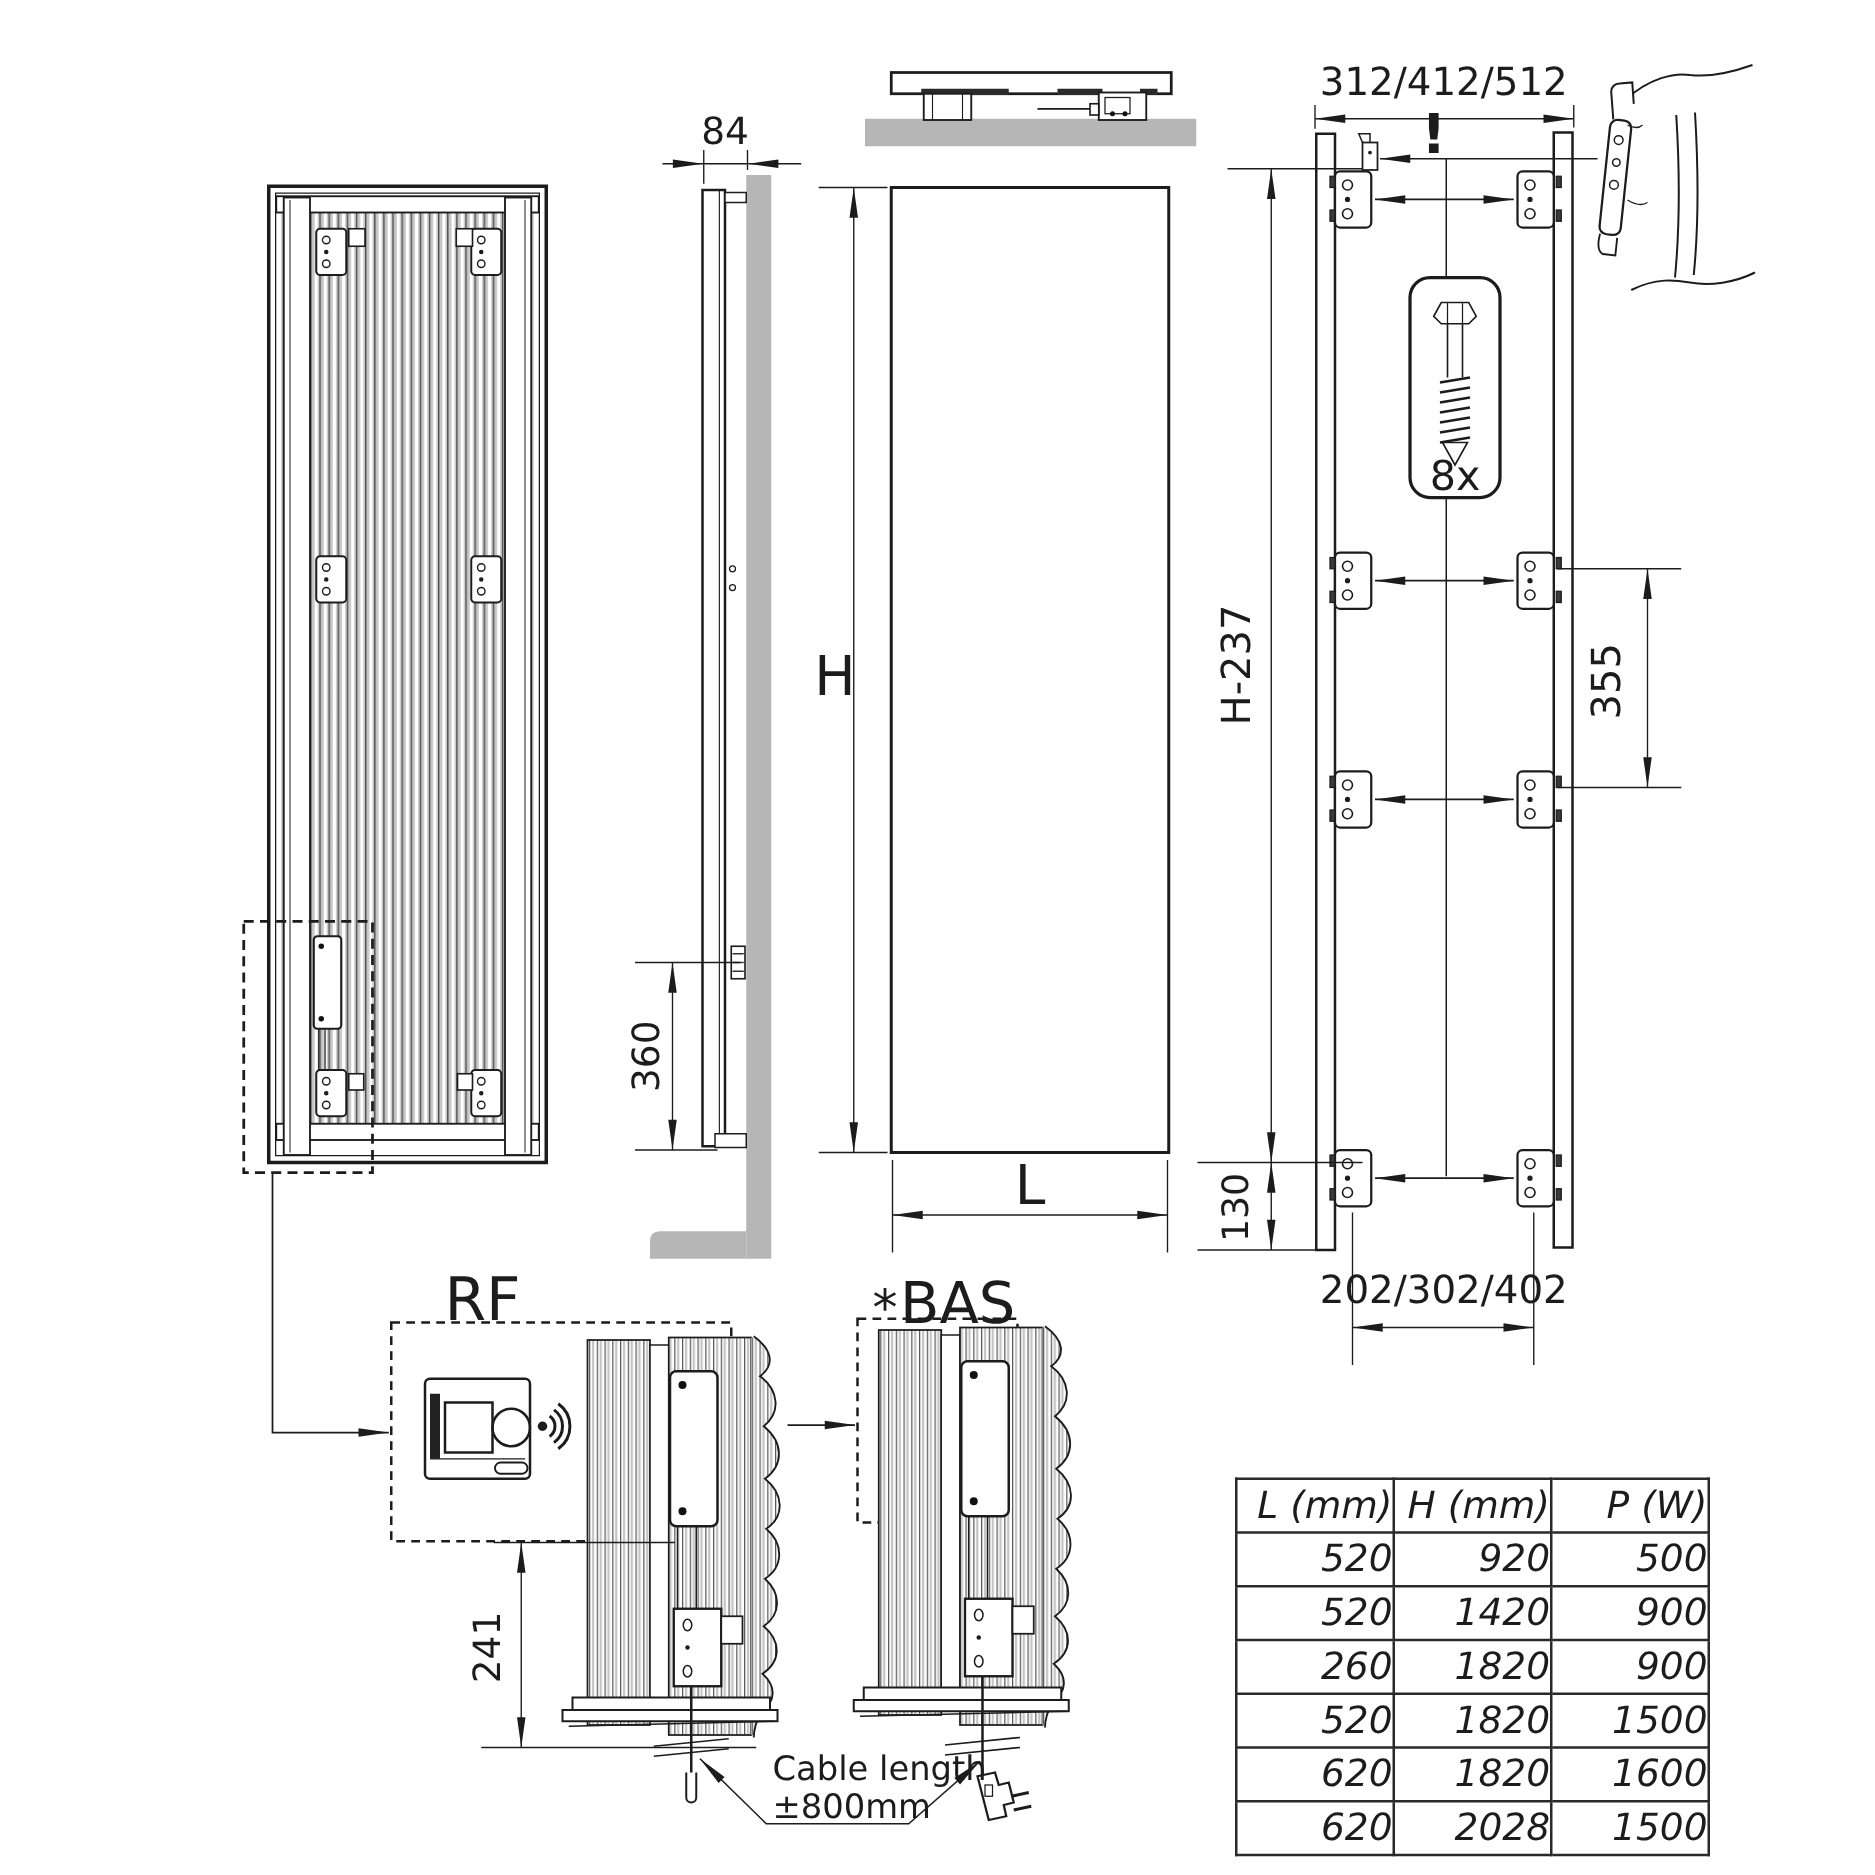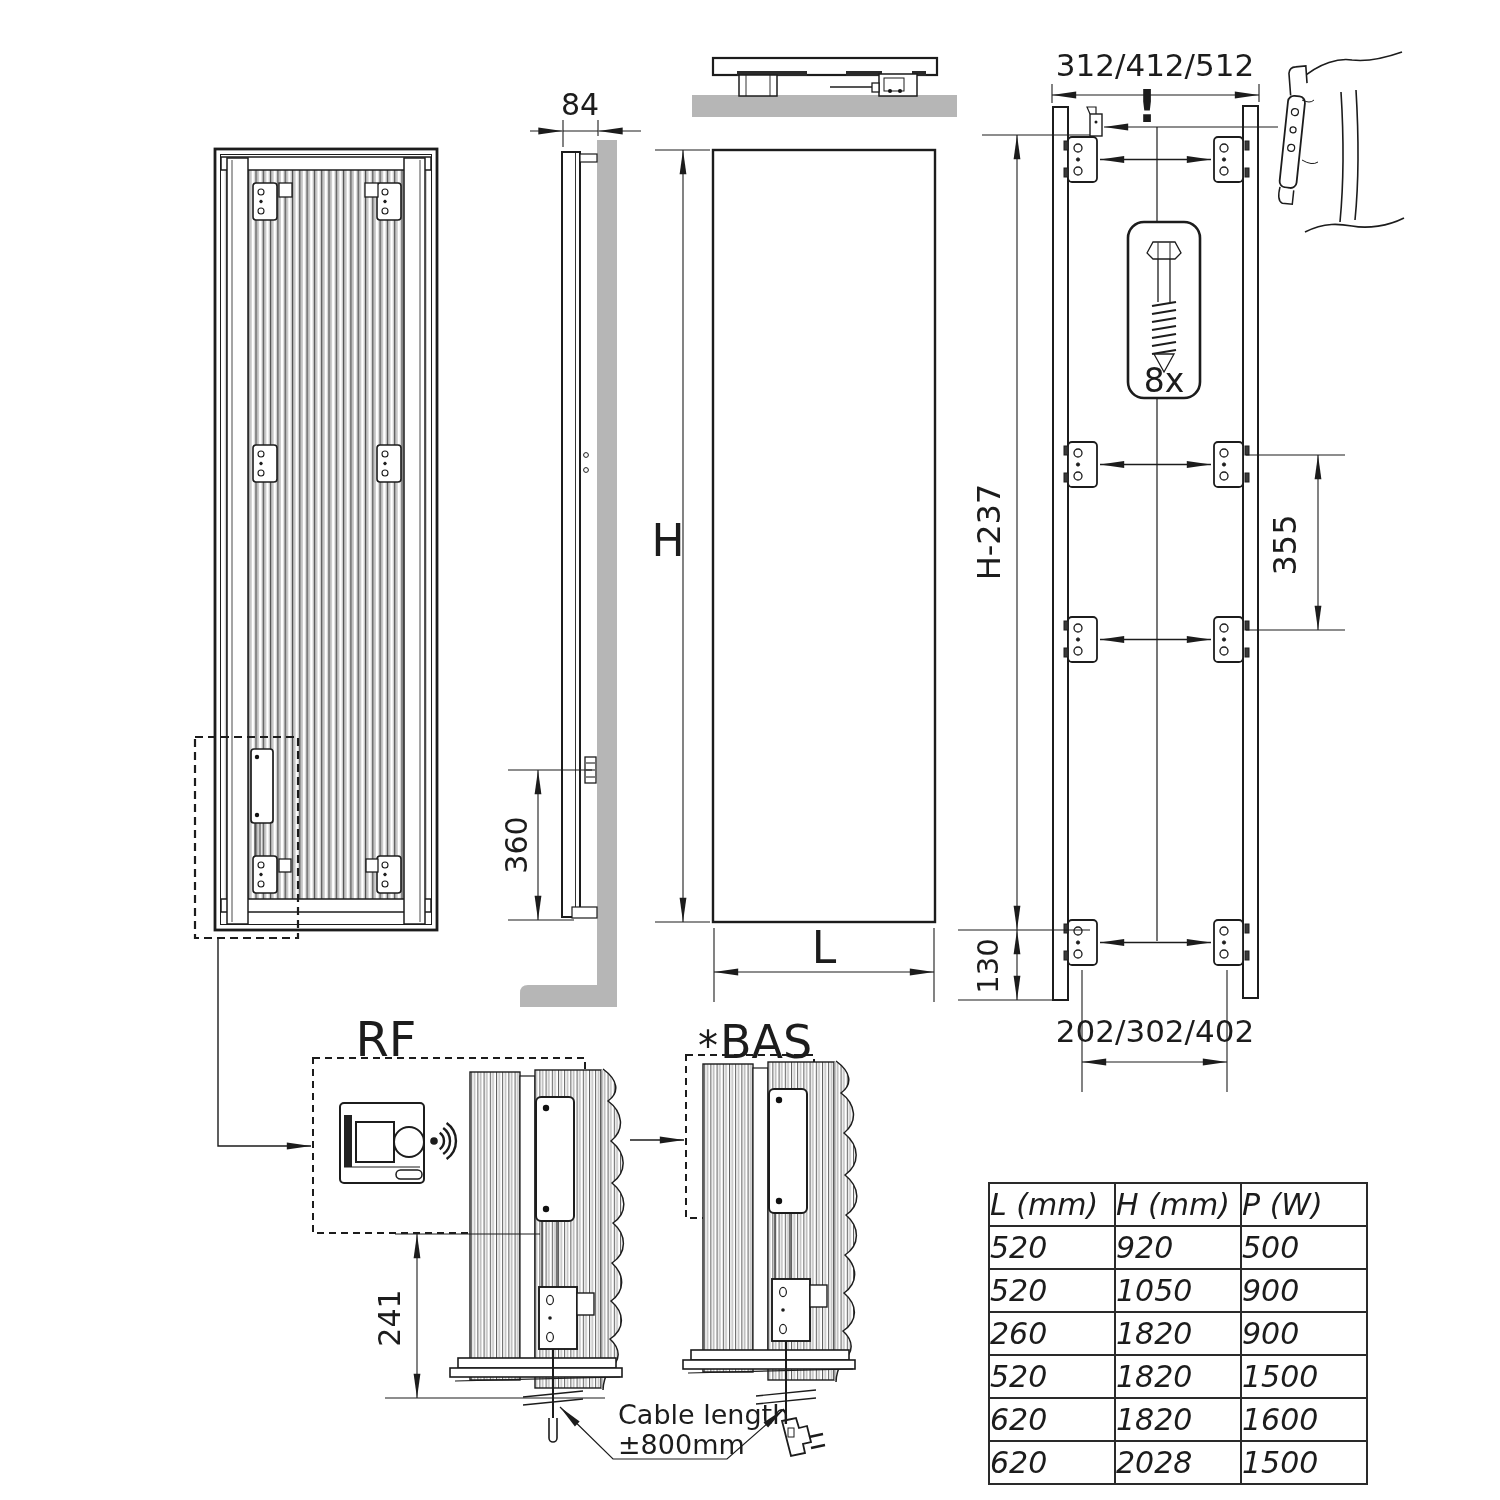--- a/index.html
+++ b/index.html
@@ -4,21 +4,21 @@
 <style>
   html,body{margin:0;padding:0;background:#ffffff;}
   .canvas{position:relative;width:1500px;height:1500px;background:#ffffff;overflow:hidden;
           font-family:"DejaVu Sans",sans-serif;color:#1c1c1c;}
   .drawing{position:absolute;left:0;top:0;}
   .lbl{font-family:"DejaVu Sans",sans-serif;fill:#1c1c1c;}
   .spec-table{position:absolute;left:988px;top:1182px;}
   .spec-table table{border-collapse:collapse;font-family:"DejaVu Sans",sans-serif;
        font-style:italic;font-size:30px;color:#1c1c1c;}
   .spec-table th,.spec-table td{border:2px solid #2a2a2a;width:124px;height:41px;
-       text-align:left;vertical-align:middle;font-weight:normal;padding:0;}
+       text-align:right;vertical-align:middle;font-weight:normal;padding:0;}
 </style>
 </head>
 <body>
 
 <div class="canvas">
 
 <svg class="drawing" width="1500" height="1500" viewBox="0 0 1500 1500">
   <defs>
     <marker id="arr" markerUnits="userSpaceOnUse" markerWidth="26" markerHeight="10" refX="25" refY="5" orient="auto-start-reverse">
       <path d="M0.8,1.6 L25,5 L0.8,8.4 Z" fill="#1c1c1c"></path>
@@ -321,21 +321,21 @@
           </tr>
     </thead>
     <tbody>
           <tr>
             <td>520</td>
             <td>920</td>
             <td>500</td>
           </tr>
           <tr>
             <td>520</td>
-            <td>1050</td>
+            <td>1420</td>
             <td>900</td>
           </tr>
           <tr>
             <td>260</td>
             <td>1820</td>
             <td>900</td>
           </tr>
           <tr>
             <td>520</td>
             <td>1820</td>

